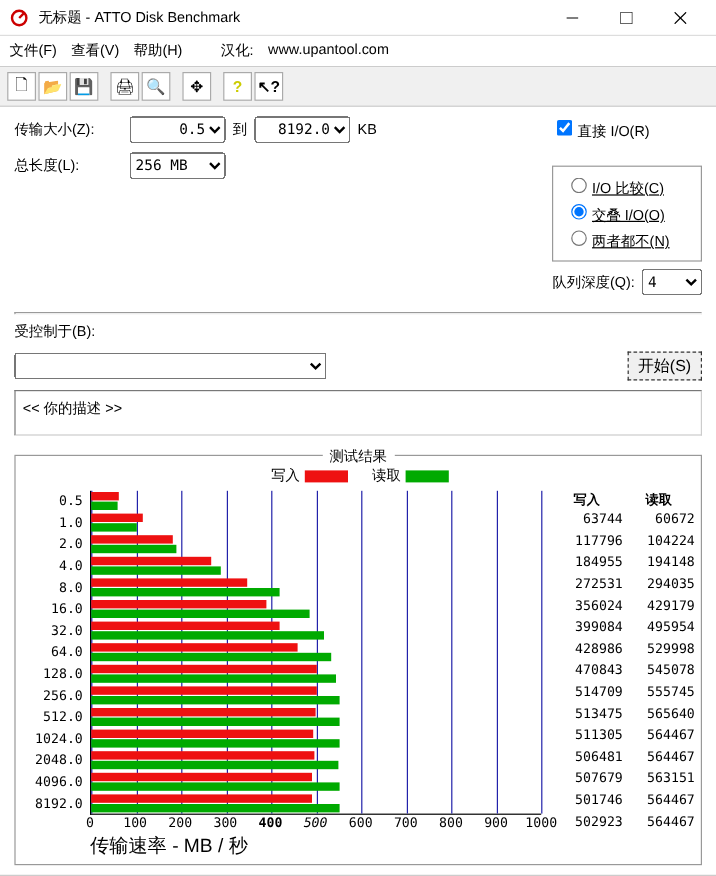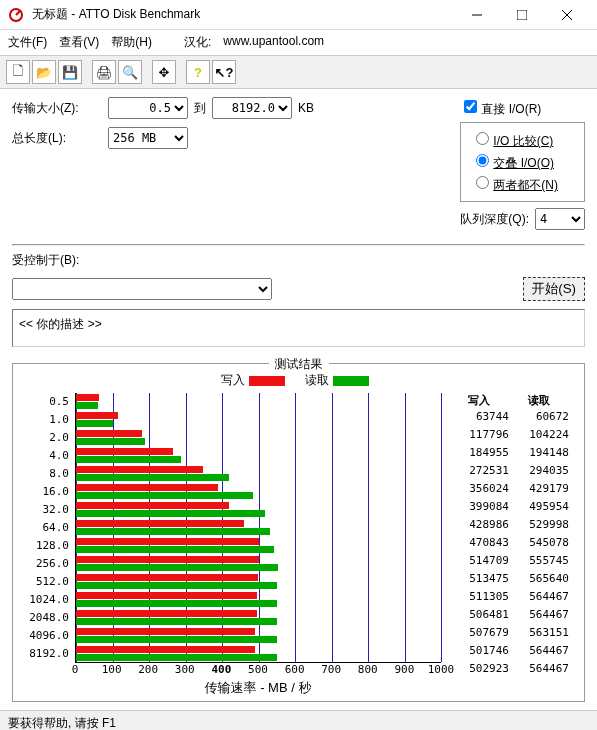--- a/index.html
+++ b/index.html
@@ -14,39 +14,39 @@
 .toolbar { display: flex; padding: 4px 6px; gap: 2px; align-items: center; border-bottom: 1px solid #ccc; background: #f0f0f0; }
 .tb-btn { width: 24px; height: 24px; border: 1px solid #aaa; background: #fff; display: flex; align-items: center; justify-content: center; cursor: pointer; font-size: 13px; }
 .tb-sep { width: 6px; }
 .form-area { padding: 8px 12px; }
 .form-row { display: flex; align-items: center; gap: 6px; margin-bottom: 8px; }
 .form-label { min-width: 90px; }
 select { font-family: monospace; font-size: 12px; height: 22px; }
 .right-panel { border: 1px solid #999; padding: 6px 10px; margin-left: auto; }
 .right-panel label { display: block; line-height: 20px; text-decoration: underline; }
 .desc-box { border: 1px inset #ccc; height: 38px; padding: 6px; margin-top: 6px; }
-.results { border: 1px solid #999; margin: 8px 12px; padding: 8px 15px 4px 8px; position: relative; }
+.results { border: 1px solid #999; margin: 8px 12px; padding: 8px 5px 4px 8px; position: relative; }
 .results-title { position: absolute; top: -8px; left: 50%; transform: translateX(-50%); background: #fff; padding: 0 6px; }
 .legend { display: flex; justify-content: center; gap: 20px; margin-bottom: 4px; }
 .legend .sw { display: inline-block; width: 36px; height: 10px; vertical-align: middle; margin-left: 4px; }
 .legend .red { background: #e11; }
 .legend .green { background: #0a0; }
 .results-body { display: flex; }
 .chart-area { flex: 1; position: relative; }
 .chart-labels { position: absolute; left: 0; top: 0; width: 52px; text-align: right; font-family: monospace; font-size: 11px; }
 .chart-labels div { height: 18px; line-height: 18px; padding-right: 4px; }
 .chart-plot { margin-left: 54px; height: 252px; position: relative; border-left: 1px solid #000; border-bottom: 1px solid #000; }
 .gridline { position: absolute; top: 0; bottom: 0; width: 1px; background: #22a; }
 .bar-row { height: 18px; position: relative; }
 .bar { position: absolute; height: 7px; }
 .bar.write { top: 1px; background: #e11; }
 .bar.read { top: 9px; background: #0a0; }
 .x-axis { margin-left: 54px; display: flex; position: relative; height: 14px; font-family: monospace; font-size: 11px; }
 .x-tick { position: absolute; transform: translateX(-50%); }
-.x-label { text-align: center; font-size: 13px; margin-top: 2px; margin-left: 54px; }
+.x-label { font-size: 16px; margin-top: 2px; margin-left: 54px; }
 .values-table { width: 120px; font-family: monospace; font-size: 11px; text-align: right; margin-left: 8px; }
 .values-table .hdr { display: flex; font-family: "Microsoft YaHei"; font-weight: bold; }
 .values-table .hdr span { flex: 1; text-align: center; }
 .values-table .vrow { display: flex; height: 18px; line-height: 18px; }
 .values-table .vrow span { flex: 1; }
 .statusbar { border-top: 1px solid #ccc; padding: 4px 8px; background: #f0f0f0; height: 22px; }
 .start-btn { border: 1px dashed #333; padding: 2px 8px; background: #f0f0f0; cursor: pointer; }
 input[type=checkbox], input[type=radio] { margin-right: 4px; }
 .top-form { display: flex; }
 .top-left { flex: 1; }
@@ -113,21 +113,21 @@
         <span>到</span>
         <select style="width:80px;text-align:right"><option>8192.0</option></select>
         <span>KB</span>
       </div>
       <div class="form-row">
         <span class="form-label">总长度(L):</span>
         <select style="width:80px"><option>256 MB</option></select>
       </div>
     </div>
     <div>
-      <label style="display:block;margin-bottom:4px"><input type="checkbox" checked="" style=""><span>直接 I/O(R)</span></label>
+      <label style="display:block;margin-bottom:20px"><input type="checkbox" checked="" style=""><span>直接 I/O(R)</span></label>
       <div class="right-panel">
         <label><input type="radio" name="io" style=""><span>I/O 比较(C)</span></label>
         <label><input type="radio" name="io" checked="" style=""><span>交叠 I/O(O)</span></label>
         <label><input type="radio" name="io" style=""><span>两者都不(N)</span></label>
       </div>
       <div class="form-row" style="margin-top:6px">
         <span>队列深度(Q):</span>
         <select style="width:50px"><option>4</option></select>
       </div>
     </div>
@@ -241,21 +241,21 @@
             <div class="bar write" style="width: 49.1136%;"></div>
             <div class="bar read" style="width: 55.1237%;"></div>
           </div>
         </div>
       <div class="x-axis" id="x-axis">
           <div class="x-tick" style="left: 0%;">0</div>
           <div class="x-tick" style="left: 10%;">100</div>
           <div class="x-tick" style="left: 20%;">200</div>
           <div class="x-tick" style="left: 30%;">300</div>
           <div class="x-tick" style="left: 40%; font-weight: bold;">400</div>
-          <div class="x-tick" style="left: 50%;">500</div>
+          <div class="x-tick" style="left: 50%; font-style: italic;">500</div>
           <div class="x-tick" style="left: 60%;">600</div>
           <div class="x-tick" style="left: 70%;">700</div>
           <div class="x-tick" style="left: 80%;">800</div>
           <div class="x-tick" style="left: 90%;">900</div>
           <div class="x-tick" style="left: 100%;">1000</div>
         </div>
       <div class="x-label">传输速率 - MB / 秒</div>
     </div>
     <div class="values-table">
       <div class="hdr">

